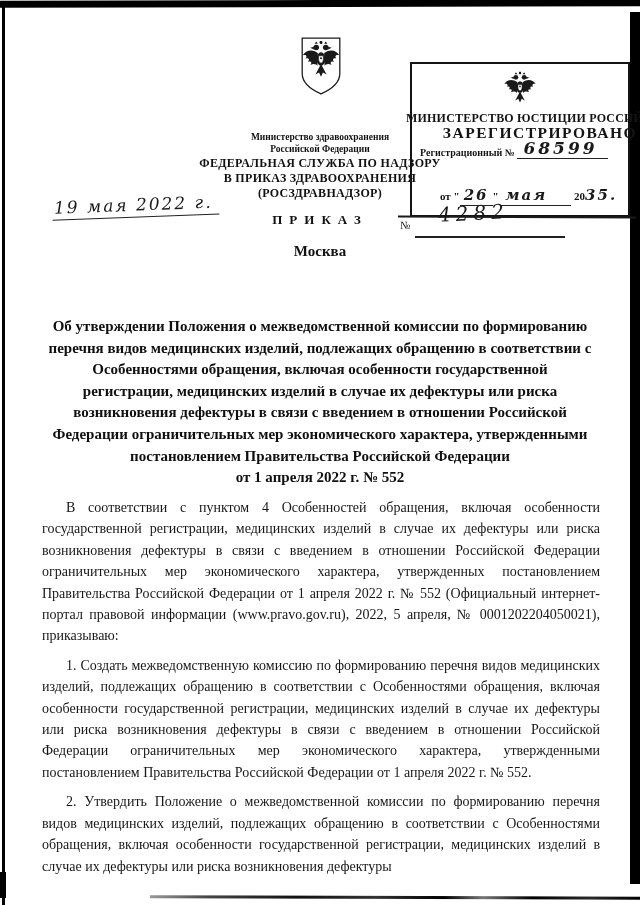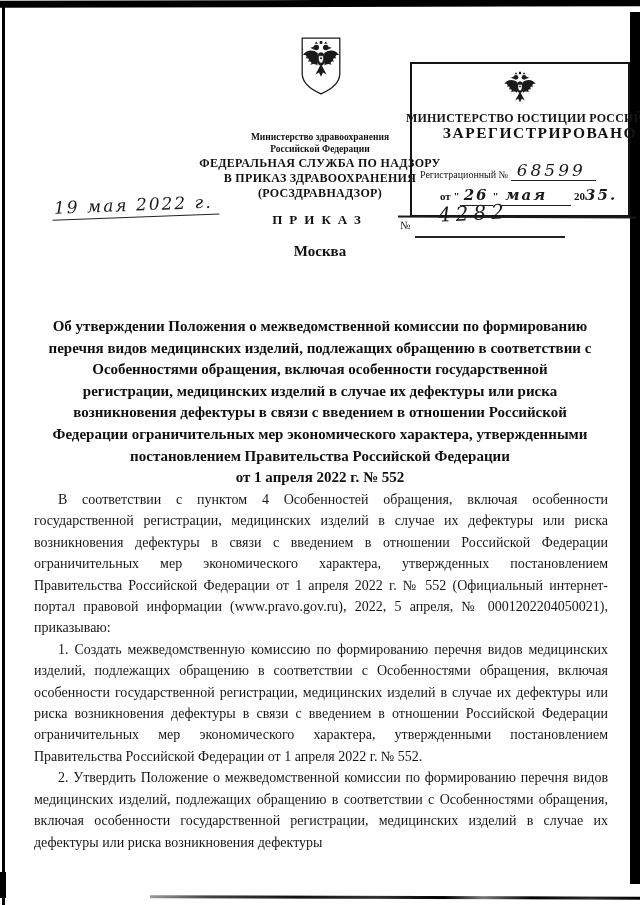--- a/index.html
+++ b/index.html
@@ -33,33 +33,33 @@
     transform:rotate(-3deg);}
   .num-line{position:absolute;left:415px;top:236px;width:150px;height:2px;background:#222;}
   
   .stamp{position:absolute;left:410px;top:62px;width:216px;height:151px;
     border:2px solid #141414;color:#141414;}
   .stamp .emblem-sm{position:absolute;left:50%;top:4px;width:34px;height:40px;transform:translateX(-50%);}
   .stamp .authority{position:absolute;top:47px;left:-6px;width:228px;text-align:center;
     font-size:12px;font-weight:bold;white-space:nowrap;letter-spacing:.2px;}
   .stamp .registered{position:absolute;top:60px;left:0;width:100%;text-align:center;
     font-size:15.5px;font-weight:bold;letter-spacing:1.5px;padding-left:20px;}
-  .stamp .regline{position:absolute;top:98px;left:8px;font-size:10px;font-weight:normal;white-space:nowrap;}
+  .stamp .regline{position:absolute;top:76px;left:8px;font-size:10px;font-weight:bold;white-space:nowrap;}
   .stamp .regline .hand{font-size:17px;letter-spacing:3px;border-bottom:1.5px solid #222;
     padding:0 10px 0 6px;display:inline-block;transform:translateY(-2px);}
   .stamp .dateline{position:absolute;top:122px;left:28px;font-size:11px;font-weight:bold;white-space:nowrap;}
   .stamp .dateline .hand{font-size:15px;letter-spacing:2px;}
   .stamp .dateline .u{border-bottom:1.5px solid #222;display:inline-block;padding:0 4px 1px;}
   .stamp-underline2{position:absolute;left:398px;top:216px;width:238px;height:2px;background:#1a1a1a;transform:rotate(.25deg);}
   
   .title{position:absolute;left:48px;top:316px;width:544px;text-align:center;
     font-weight:bold;font-size:15px;line-height:21.6px;color:#101010;white-space:pre-line;}
   .body-text{position:absolute;left:34px;top:489px;width:574px;font-size:14px;
     line-height:21.4px;text-align:justify;color:#171717;}
-  .body-text p{margin:0;text-indent:24px;}
+  .body-text p{margin:8px;text-indent:24px;}
   svg .ink{fill:#1a1a1a;}
 </style>
 </head>
 <body>
 
 <div class="page">
 
   <div class="art top-bar"></div>
   <div class="art left-line"></div>
   <div class="art right-bar"></div>

